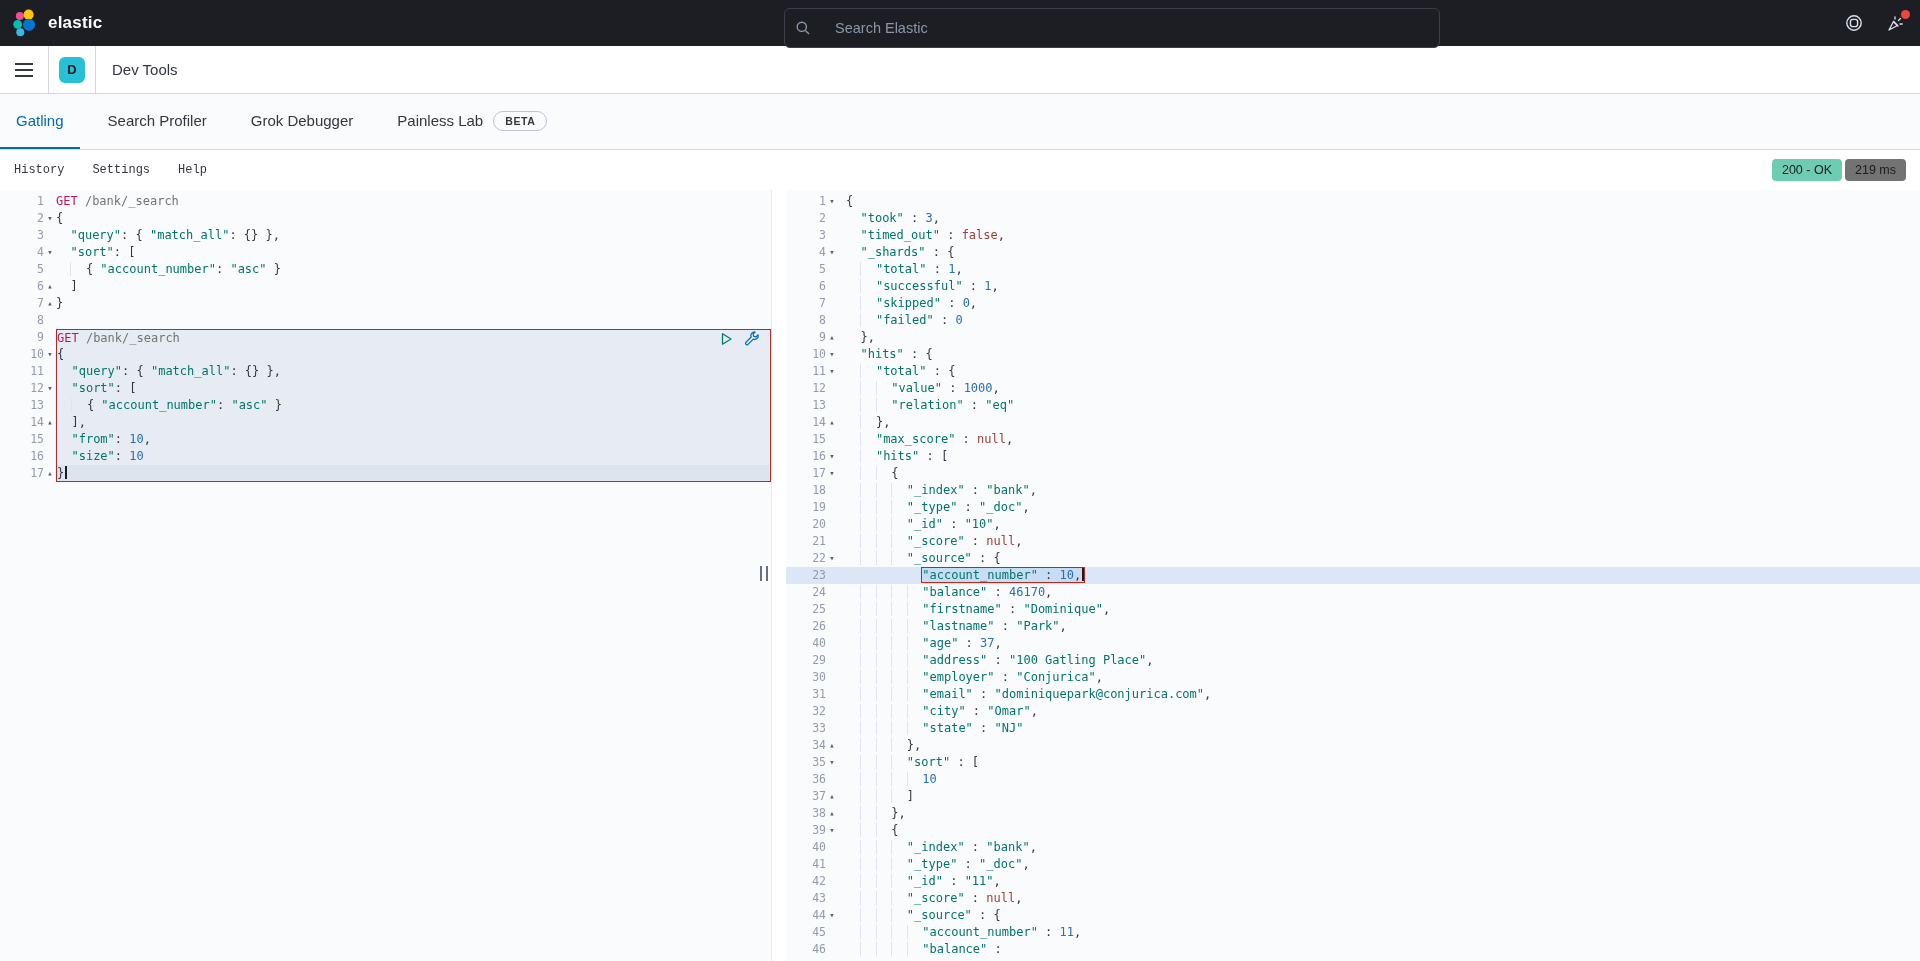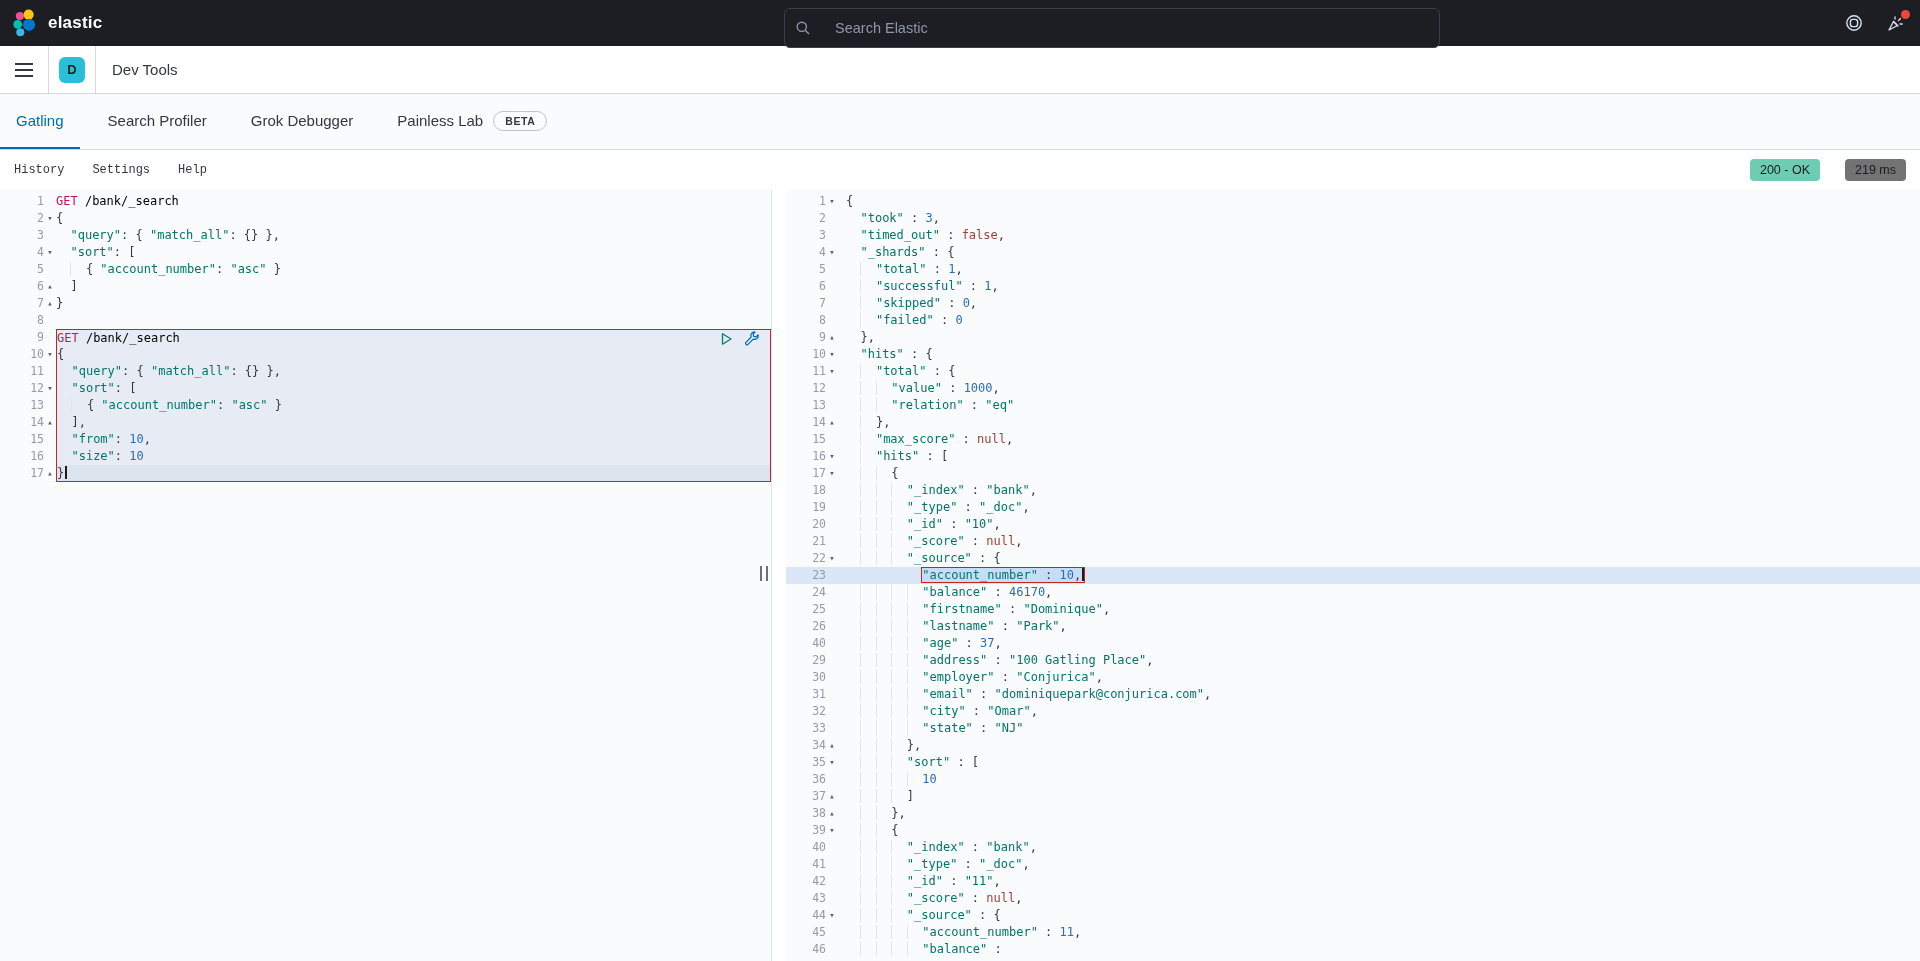--- a/index.html
+++ b/index.html
@@ -35,21 +35,21 @@
     color:#343741; background:none; border:none; border-bottom:2px solid transparent; cursor:pointer;
     font-family:"Liberation Sans",sans-serif; }
   .tab.active { color:#006bb4; border-bottom-color:#006bb4; }
   .beta-pill { margin-left:10px; border:1px solid #bdc3d1; border-radius:12px; padding:3px 11px;
     font-size:10.5px; font-weight:700; letter-spacing:.6px; color:#343741; }
 
   
   .console-toolbar { height:40px; background:#fff; display:flex; align-items:center; padding:0 14px; }
   .tb-link { font-size:12px; color:#343741; background:none; border:none; cursor:pointer; margin-right:28px;
     font-family:Liberation Mono, monospace; }
-  .tb-right { margin-left:auto; display:flex; align-items:center; gap:25px; }
+  .tb-right { margin-left:auto; display:flex; align-items:center; gap:3px; }
   .badge { border-radius:4px; padding:4px 10px; font-size:12.5px; font-weight:500; color:#1a1c21; }
   .badge.ok { background:#6dccb1; }
   .badge.ms { background:#737373; }
 
   
   .console-area { position:absolute; left:0; right:0; top:190px; bottom:0; background:#fafbfd; }
   .pane { position:absolute; top:0; bottom:0; overflow:hidden;
     font-family:"DejaVu Sans Mono", monospace; font-size:12px; }
   .pane-left  { left:0; width:772px; border-right:1px solid #e3e8f0; }
   .pane-right { left:786px; right:0; }
@@ -62,21 +62,21 @@
   .row.hl { background:#dbe7f6; }
   .gut { flex:none; display:flex; }
   .pane-left  .gut { width:56px; }
   .pane-right .gut { width:52px; }
   .lnum { flex:1; text-align:right; color:#939bad; font-size:11.5px; }
   .fold { width:12px; flex:none; text-align:center; color:#5a6270; font-size:9px; }
   .cnt { flex:1; position:relative; }
   .pane-right .cnt { padding-left:8px; }
 
   .tk-m { color:#be185d; }
-  .tk-u { color:#000000; }
+  .tk-u { color:#737373; }
   .tk-k { color:#00756c; }
   .tk-n { color:#2a6db8; }
   .tk-c { color:#9d4038; }
   .tk-p { color:#343741; }
 
   .ig { border-left:1px solid #dfe4ee; }
 
   .cnt.blk { background:#e7ecf4; border-left:1px solid #bd271e; border-right:1px solid #bd271e; }
   .cnt.blk.bf { border-top:1px solid #bd271e; }
   .cnt.blk.bl { border-bottom:1px solid #bd271e; }

